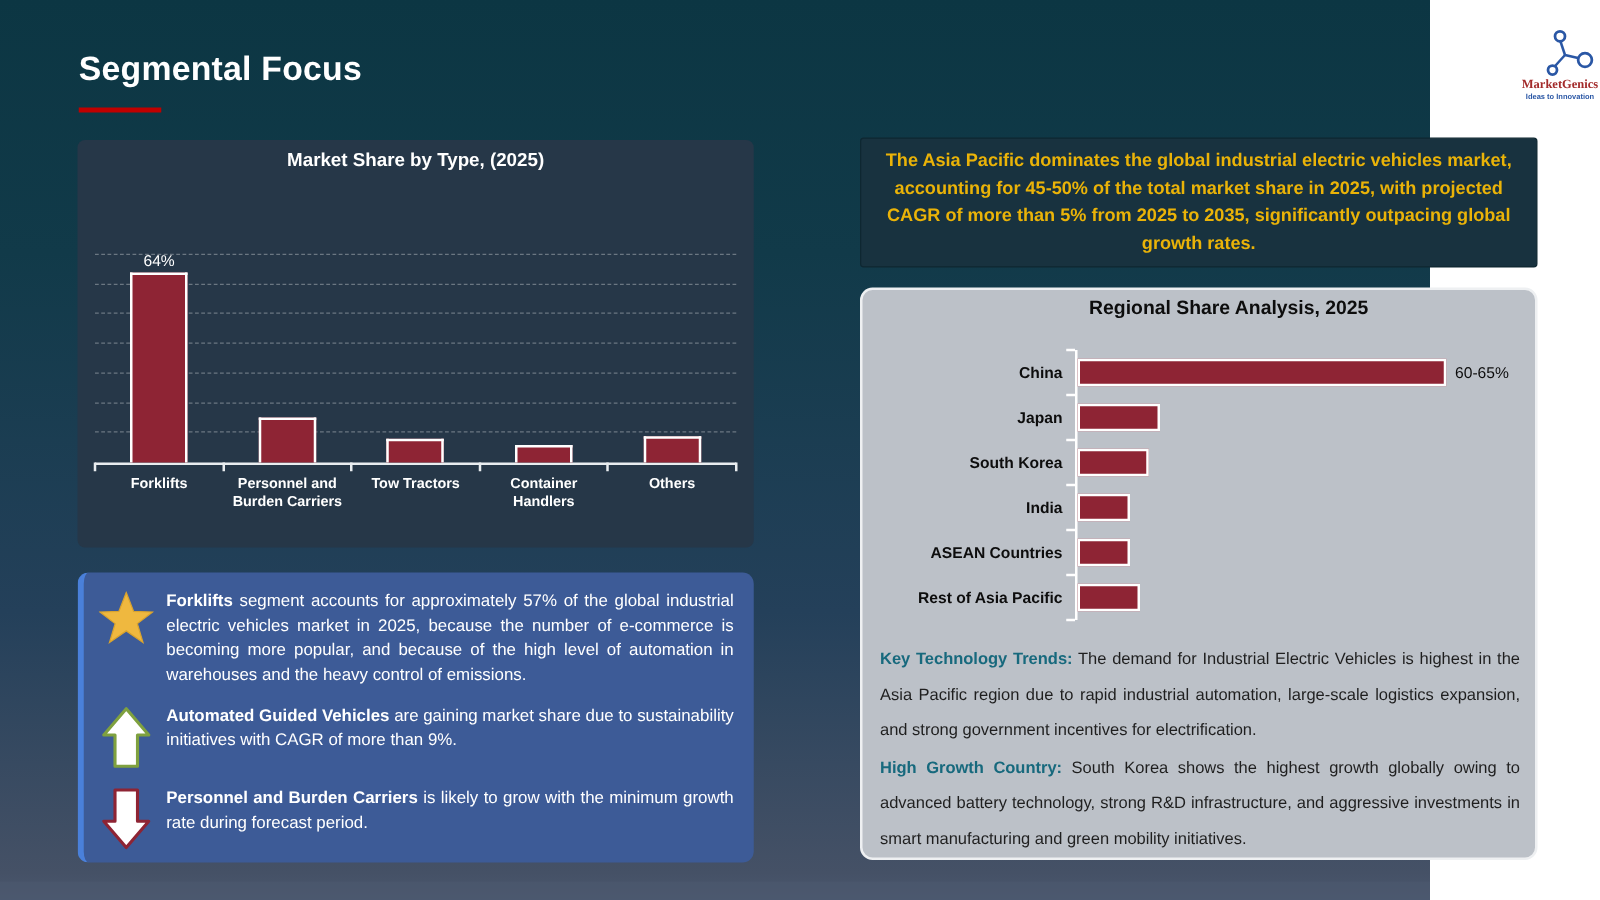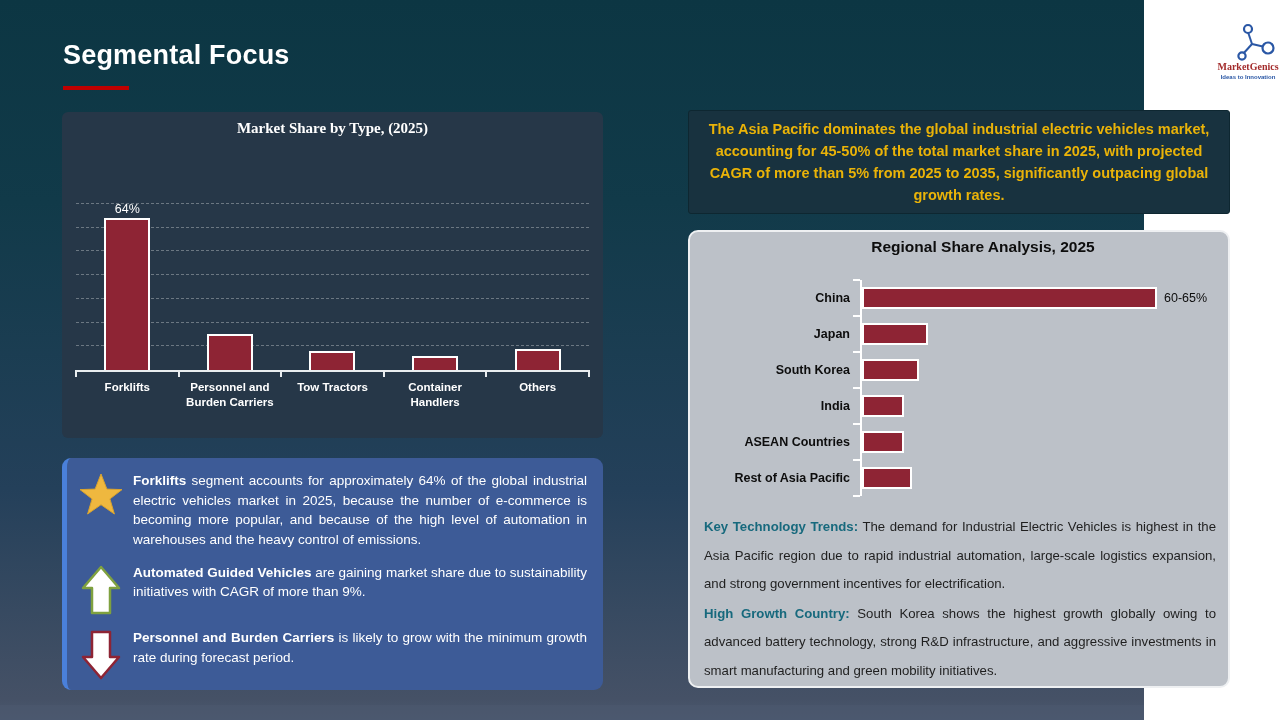--- a/index.html
+++ b/index.html
@@ -6,21 +6,21 @@
   body{width:1280px;height:720px;overflow:hidden;font-family:"Liberation Sans","DejaVu Sans",sans-serif;}
   #slide{position:relative;width:1144px;height:720px;
     background:linear-gradient(180deg,#0c3643 0%,#113a49 28%,#24405a 68%,#455166 97%,#4b586f 100%);}
   
   #page-title{position:absolute;left:63px;top:40px;color:#ffffff;font-size:27px;font-weight:bold;letter-spacing:0.2px;}
   #title-underline{position:absolute;left:63px;top:86px;width:66px;height:4px;background:#c00000;}
   #logo{position:absolute;left:1208px;top:10px;width:80px;height:80px;border-radius:50%;background:#ffffff;
     box-shadow:0 0 0 2px rgba(255,255,255,0.25);display:flex;align-items:center;justify-content:center;}
   
   #left-chart-panel{position:absolute;left:62px;top:112px;width:541px;height:326px;background:#263748;border-radius:6px;}
-  #lc-title{position:absolute;left:0;right:0;top:8px;text-align:center;color:#ffffff;font-size:15px;font-weight:bold;font-family:Liberation Serif, serif;}
+  #lc-title{position:absolute;left:0;right:0;top:8px;text-align:center;color:#ffffff;font-size:15px;font-weight:bold;}
   #lc-plot{position:absolute;left:14px;right:14px;bottom:66px;height:166px;border-bottom:2px solid #e9edf0;}
   .gridline{position:absolute;left:0;right:0;height:0;border-top:1px dashed rgba(255,255,255,0.32);}
   #lc-bars{position:absolute;left:0;right:0;top:0;bottom:0;display:flex;align-items:flex-end;}
   .bar-cell{flex:1;display:flex;justify-content:center;position:relative;}
   .vbar{width:46px;border:2px solid #ffffff;border-bottom:none;box-sizing:border-box;position:relative;}
   .vbar-label{position:absolute;bottom:100%;left:-30px;right:-30px;margin-bottom:4px;text-align:center;
     color:#ffffff;font-size:12.5px;}
   #lc-ticks{position:absolute;left:0;right:0;top:100%;height:7px;}
   .vtick{position:absolute;top:0;width:2px;height:7px;background:#e9edf0;}
   #lc-xlabels{position:absolute;left:0;right:0;top:calc(100% + 10px);display:flex;}
@@ -126,21 +126,21 @@
     </div>
   </div>
 
   <div id="insight-panel">
   <div class="insight">
     <div class="insight-icon-wrap">
   <svg width="44" height="44" viewBox="0 0 44 44">
     <polygon points="22,1 27.9,16.1 43,16.6 30.9,25.9 35.4,41 22,31.7 8.6,41 13.1,25.9 1,16.6 16.1,16.1" fill="#efb83f" stroke="#d9a32e" stroke-width="1"></polygon>
   </svg>
 </div>
-    <div class="insight-text"><b class="insight-lead">Forklifts</b><span class="insight-body"> segment accounts for approximately 64% of the global industrial electric vehicles market in 2025, because the number of e-commerce is becoming more popular, and because of the high level of automation in warehouses and the heavy control of emissions.</span></div>
+    <div class="insight-text"><b class="insight-lead">Forklifts</b><span class="insight-body"> segment accounts for approximately 57% of the global industrial electric vehicles market in 2025, because the number of e-commerce is becoming more popular, and because of the high level of automation in warehouses and the heavy control of emissions.</span></div>
   </div>
 
   <div class="insight">
     <div class="insight-icon-wrap">
   <svg width="40" height="50" viewBox="0 0 40 50">
     <polygon points="20,2 38,23 29,23 29,48 11,48 11,23 2,23" fill="#ffffff" stroke="#7fa13f" stroke-width="2.5" stroke-linejoin="round"></polygon>
   </svg>
 </div>
     <div class="insight-text"><b class="insight-lead">Automated Guided Vehicles</b><span class="insight-body"> are gaining market share due to sustainability initiatives with CAGR of more than 9%.</span></div>
   </div>

